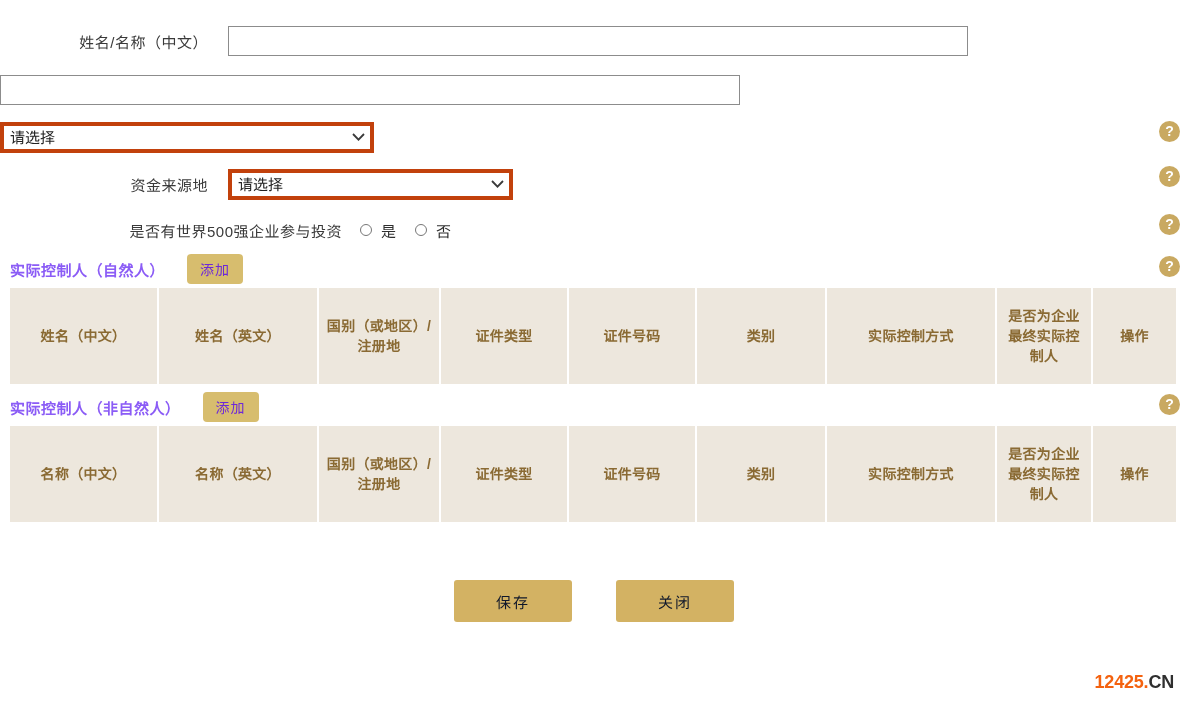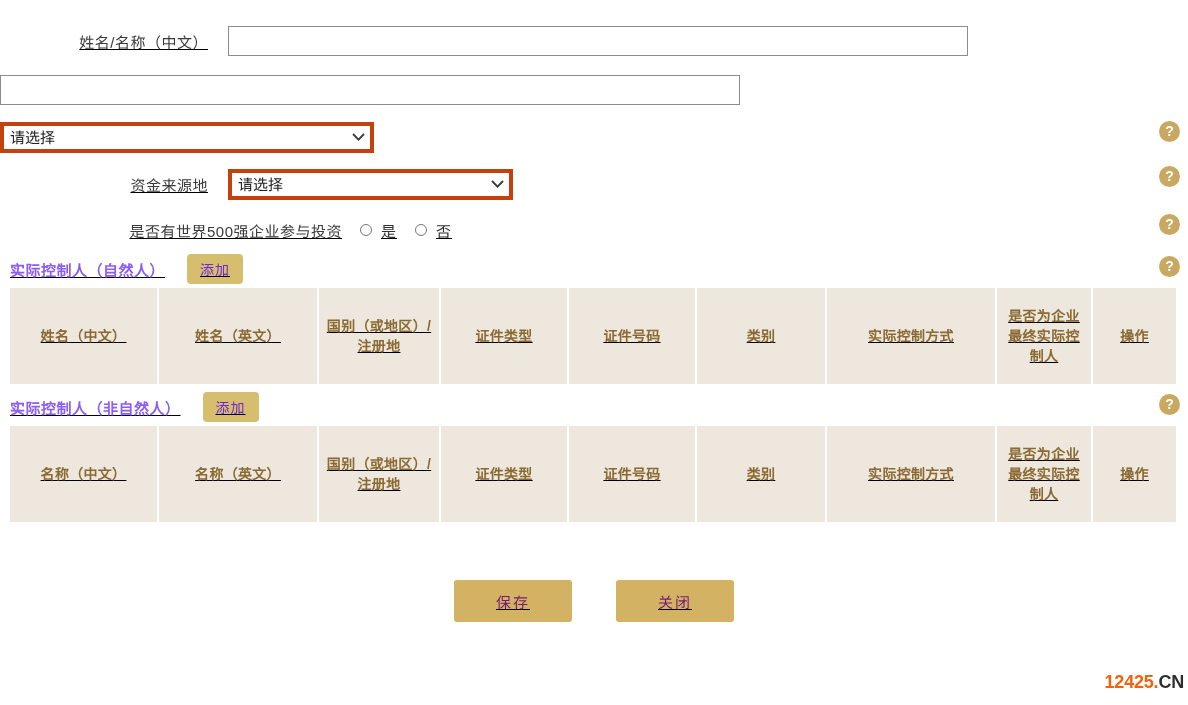--- a/index.html
+++ b/index.html
@@ -3,21 +3,21 @@
 <meta charset="utf-8">
 <style>
   * { box-sizing: border-box; }
   html, body {
     margin: 0; padding: 0;
     width: 1188px; height: 705px;
     background: #ffffff;
     font-family: "Liberation Sans", "DejaVu Sans", sans-serif;
     overflow: hidden;
   }
-  .page { position: relative; width: 1188px; height: 705px; background:#fff;text-decoration:underline; }
+  .page { position: relative; width: 1188px; height: 705px; background:#fff; }
 
   
   .form-area { padding: 16px 0 0 0; }
   .frow { display: flex; align-items: center; position: relative; }
   .frow.r1 { height: 50px; }
   .frow.r2 { height: 48px; }
   .frow.r3 { height: 46px; }
   .frow.r4 { height: 48px; }
   .frow.r5 { height: 44px; }
 
@@ -157,34 +157,34 @@
   
   .footer {
     display: flex;
     justify-content: center;
     align-items: center;
     gap: 44px;
     margin-top: 58px;
   }
   .btn-foot {
     background: #d3b263;
-    color: #701a75;
+    color: #0f172a;
     border: none;
     border-radius: 3px;
     width: 118px;
     height: 42px;
     font-size: 15px;
     letter-spacing: 2px;
     cursor: pointer;
     font-family: "Liberation Sans", sans-serif;
   }
 
   .watermark {
     position: absolute;
-    right: 4px;
+    right: 14px;
     bottom: 12px;
     font-size: 18px;
     font-weight: bold;
     font-family: "Liberation Sans", sans-serif;
     letter-spacing: -.2px;
   }
   .wm-num { color: #f4620f; }
   .wm-dot { color: #f4620f; }
   .wm-tld { color: #2f2f2f; }
 </style>

